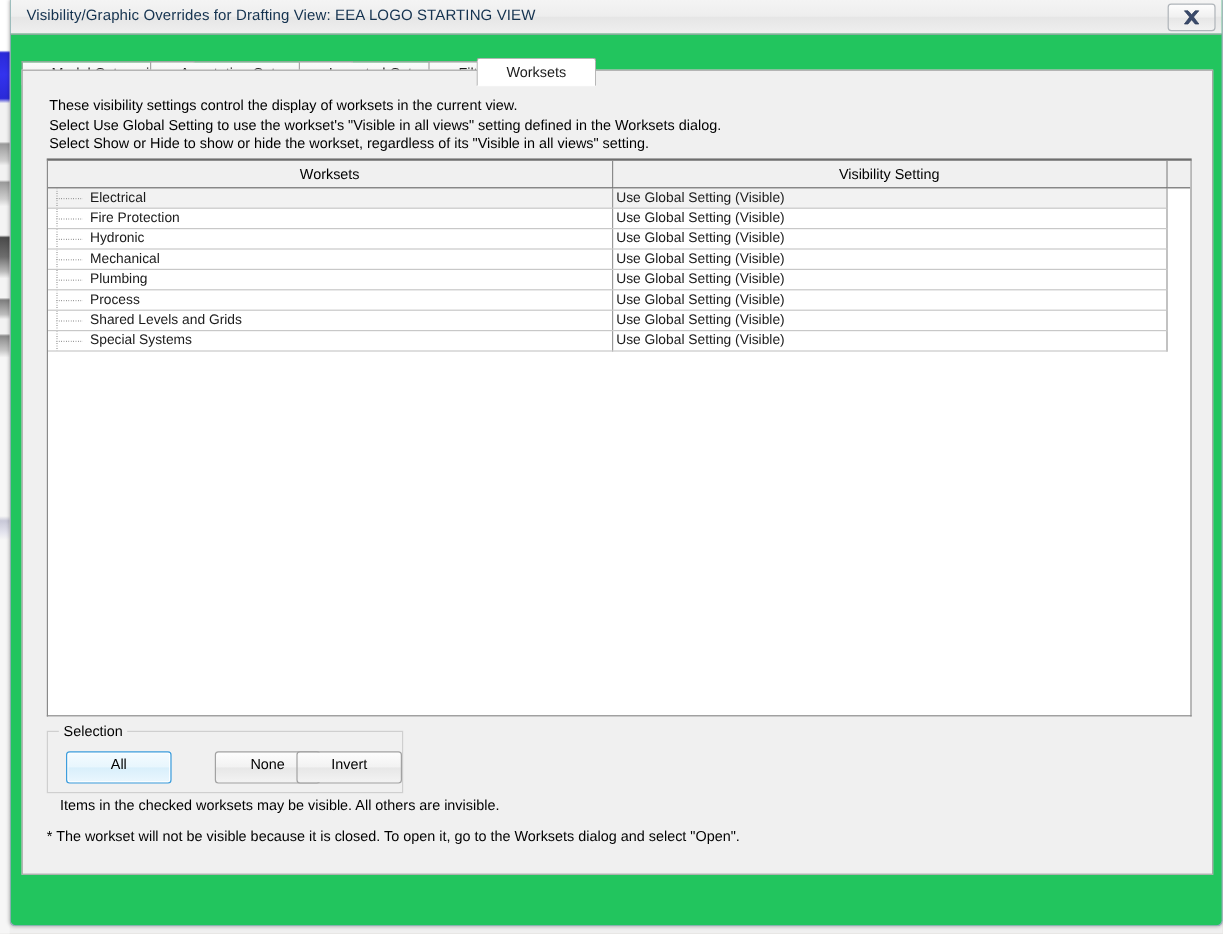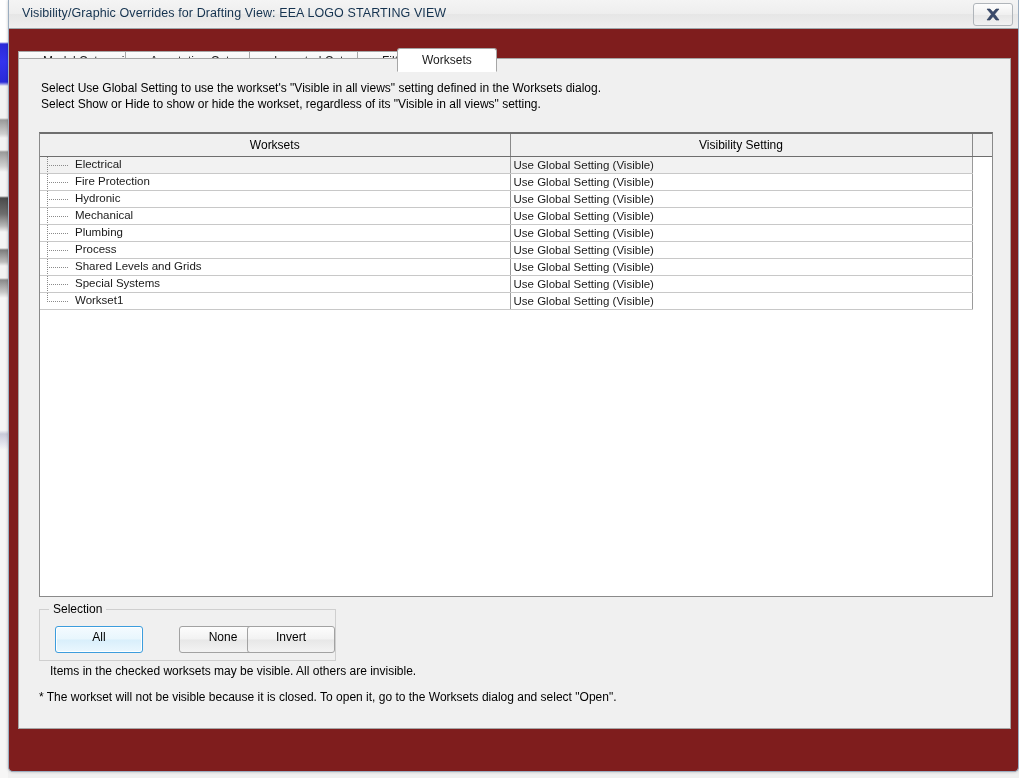--- a/index.html
+++ b/index.html
@@ -50,21 +50,21 @@
     background: #b9b9cc;
   }
 
   
   #dialog {
     position: absolute;
     left: 8px;
     top: 0px;
     width: 1011px;
     height: 772px;
-    background: #7f1d1d;
+    background: #22c55e;
     border: 1px solid #9badc0;
     border-top: none;
     border-radius: 0 0 5px 5px;
     box-sizing: border-box;
     box-shadow: 0 0 3px rgba(0,0,0,0.25);
   }
 
   #titlebar {
     position: absolute;
     left: 0; top: 0;
@@ -333,20 +333,21 @@
     <div class="tab" style="left:0px;">Model Categories</div>
     <div class="tab" style="left:107px;">Annotation Categories</div>
     <div class="tab" style="left:231px;">Imported Categories</div>
     <div class="tab" style="left:339px;">Filters</div>
     <div class="tab active" style="left:379px;">Worksets</div>
   </div>
 
   <div id="panel">
 
     <div id="intro">
+      <div>These visibility settings control the display of worksets in the current view.</div>
       <div>Select Use Global Setting to use the workset's "Visible in all views" setting defined in the Worksets dialog.</div>
       <div>Select Show or Hide to show or hide the workset, regardless of its "Visible in all views" setting.</div>
     </div>
 
     <div id="table-wrap">
       <table class="grid">
         <colgroup>
           <col style="width:470px;">
           <col style="width:462px;">
           <col style="width:20px;">
@@ -392,25 +393,20 @@
             <tr>
               <td class="name-cell"><span class="tree-dots"></span><span>Shared Levels and Grids</span></td>
               <td class="vis-cell"><span>Use Global Setting (Visible)</span></td>
               <td class="spacer-col"></td>
             </tr>
             <tr>
               <td class="name-cell"><span class="tree-dots"></span><span>Special Systems</span></td>
               <td class="vis-cell"><span>Use Global Setting (Visible)</span></td>
               <td class="spacer-col"></td>
             </tr>
-            <tr class="last-row">
-              <td class="name-cell"><span class="tree-dots"></span><span>Workset1</span></td>
-              <td class="vis-cell"><span>Use Global Setting (Visible)</span></td>
-              <td class="spacer-col"></td>
-            </tr>
           </tbody>
       </table>
     </div>
 
     <div id="selection-group">
       <div id="selection-legend">Selection</div>
       <div class="sel-btn focused" style="left:15px;">All</div>
       <div class="sel-btn" style="left:111px;margin-left:28px;">None</div>
       <div class="sel-btn" style="left:207px;">Invert</div>
     </div>

